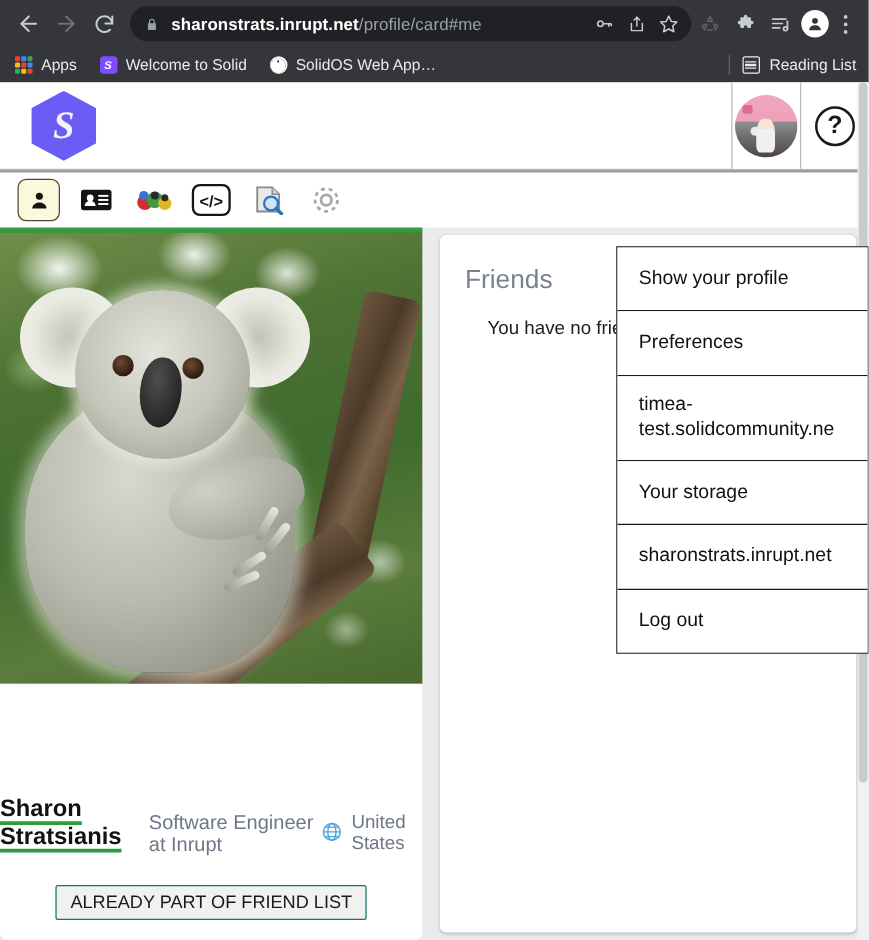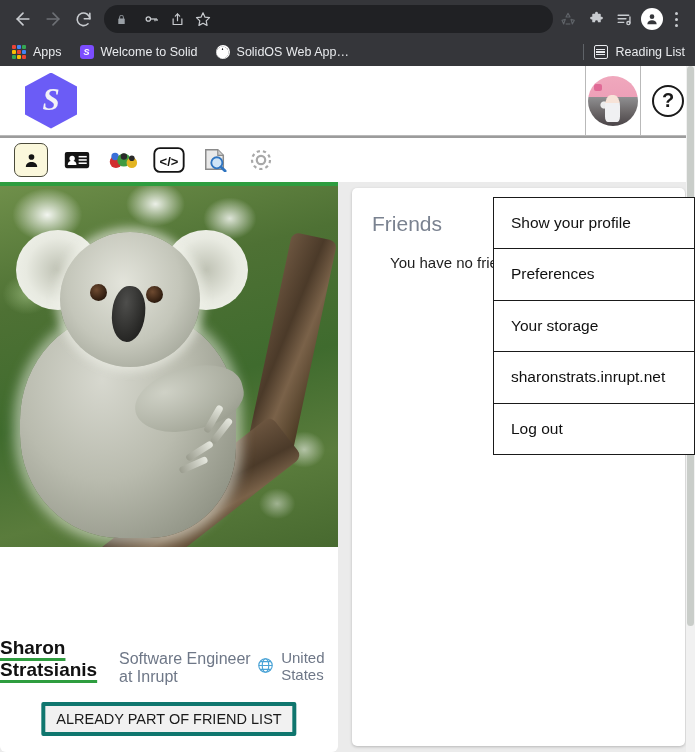--- a/index.html
+++ b/index.html
@@ -379,21 +379,21 @@
     align-items: center;
     gap: 7px;
   }
   .globe-ico { display:flex; }
   .friend-btn {
     position: absolute;
     bottom: 16px;
     left: 50%;
     transform: translateX(-50%);
     background: #f1f1f1;
-    border: 4px solid #0f766e;
+    border: 1px solid #0f766e;
     border-radius: 2px;
     padding: 5px 11px;
     font-size: 14.5px;
     color: #1a1a1a;
     font-family: "Liberation Sans", sans-serif;
     white-space: nowrap;
   }
 
   .friends-card {
     width: 333px;
@@ -478,20 +478,21 @@
           <polyline points="20 4 20 11 13 11"></polyline>
         </svg>
     </div>
 
     <div class="omnibox">
       <span class="lock-icon">
         <svg width="11" height="13" viewBox="0 0 24 24" fill="#9aa0a6">
             <path d="M18 10h-1V7a5 5 0 0 0-10 0v3H6a1 1 0 0 0-1 1v10a1 1 0 0 0 1 1h12a1 1 0 0 0 1-1V11a1 1 0 0 0-1-1zM9 7a3 3 0 0 1 6 0v3H9V7z"></path>
           </svg>
       </span>
+      <span class="url-text"><span class="host">sharonstrats.inrupt.net</span><span>/profile/card#me</span></span>
       <span class="omni-icon">
         <svg width="16" height="16" viewBox="0 0 24 24" fill="none" stroke="currentColor" stroke-width="1.9">
             <circle cx="8" cy="12" r="3.3"></circle>
             <line x1="11.3" y1="12" x2="21" y2="12"></line>
             <line x1="18" y1="12" x2="18" y2="15.5"></line>
             <line x1="21" y1="12" x2="21" y2="15"></line>
           </svg>
       </span>
       <span class="omni-icon">
         <svg width="15" height="15" viewBox="0 0 24 24" fill="none" stroke="currentColor" stroke-width="1.9" stroke-linecap="round" stroke-linejoin="round">
@@ -698,20 +699,21 @@
 
     <div class="friends-card">
       <div class="friends-title">Friends</div>
       <div class="friends-empty">You have no friends</div>
     </div>
   </div>
 
   <div class="dropdown">
     <div class="dd-item">Show your profile</div>
     <div class="dd-item">Preferences</div>
+    <div class="dd-item wrap">timea-test.solidcommunity.ne</div>
     <div class="dd-item">Your storage</div>
     <div class="dd-item">sharonstrats.inrupt.net</div>
     <div class="dd-item">Log out</div>
   </div>
 
   <div class="scrollbar">
     <div class="scroll-thumb"></div>
   </div>
 
 </div>

